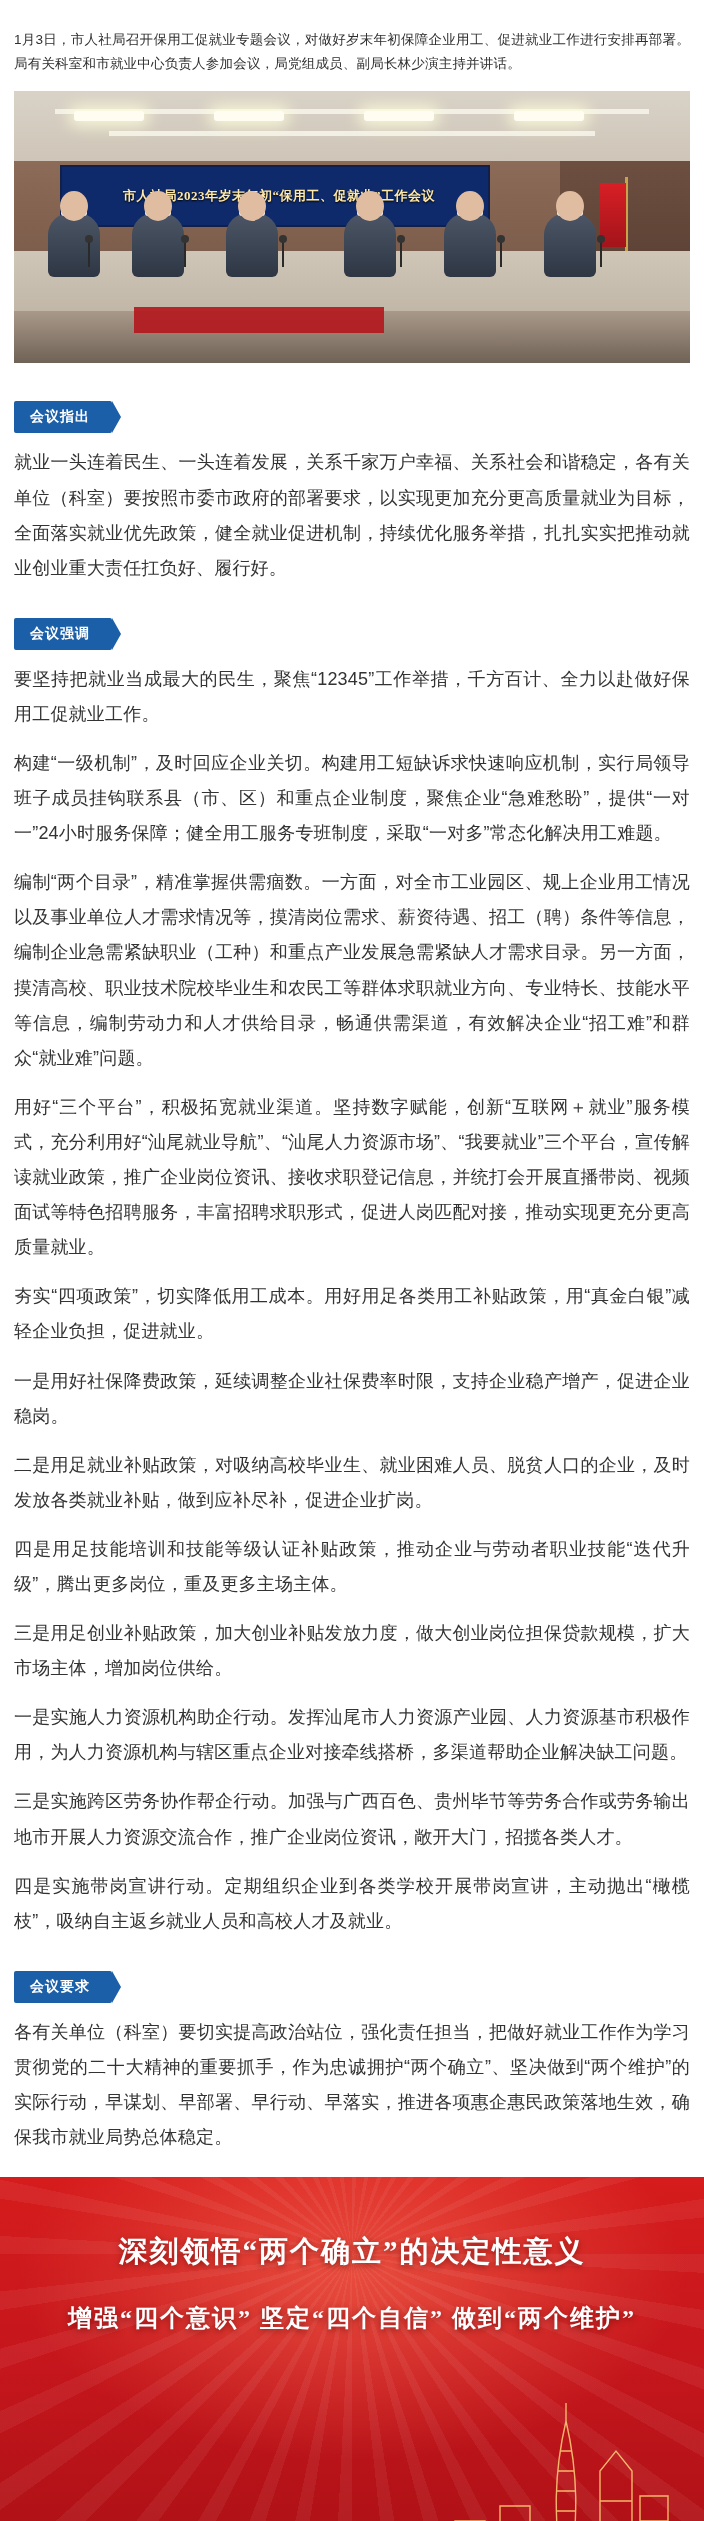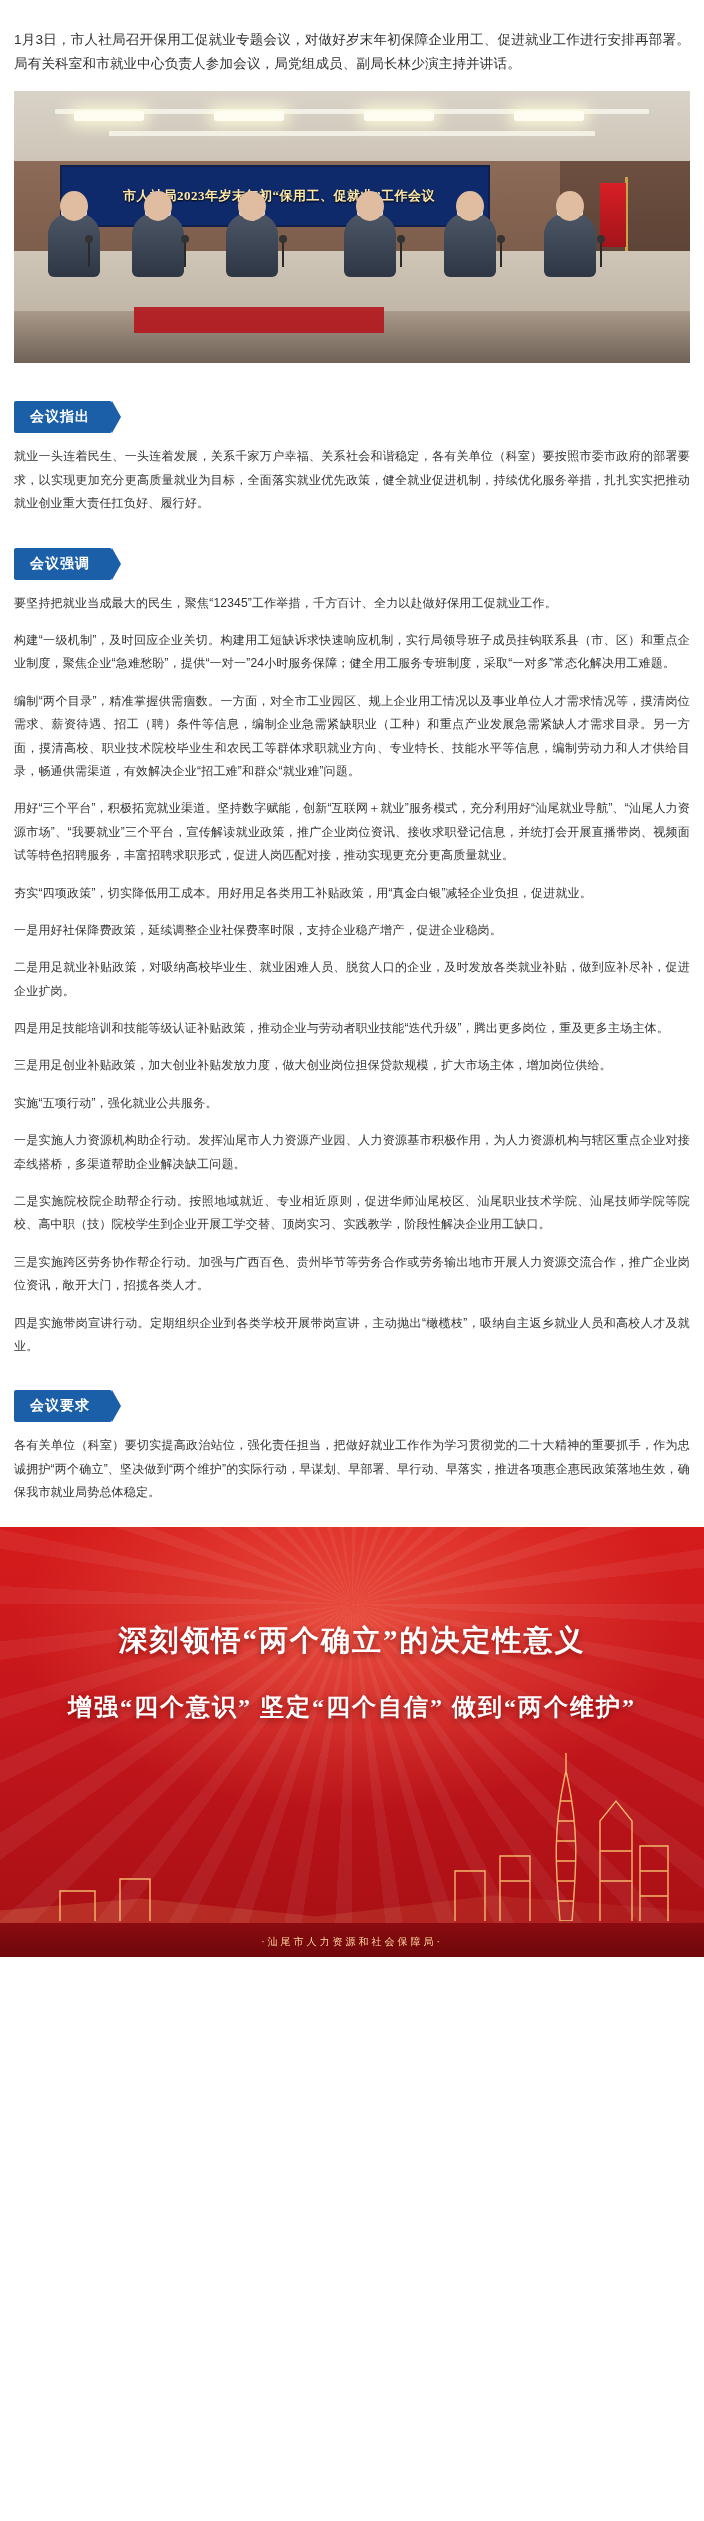--- a/index.html
+++ b/index.html
@@ -147,21 +147,21 @@
   }
   .sec-head:after {
     content: "";
     position: absolute; right: -9px; top: 0;
     border-top: 16px solid transparent;
     border-bottom: 16px solid transparent;
     border-left: 9px solid #1b5fa8;
   }
   .sec-wrap { margin-bottom: 6px; }
   p.body {
-    font-size: 12px;
+    font-size: 18px;
     line-height: 1.95;
     text-align: justify;
     color: #333;
     margin: 0 0 14px 0;
     letter-spacing: 0.2px;
   }
 
   
   .poster {
     position: relative;
@@ -178,21 +178,21 @@
     background: radial-gradient(ellipse at center, rgba(255,120,90,.55), rgba(200,20,20,0) 62%);
   }
   .poster .rays {
     position: absolute; left: 0; top: 0; width: 100%; height: 100%;
     background:
       repeating-conic-gradient(from 0deg at 50% 18%, rgba(255,255,255,.055) 0deg 3deg, rgba(255,255,255,0) 3deg 9deg);
   }
   .poster .ptext {
     position: relative;
     text-align: center;
-    padding-top: 94px;
+    padding-top: 55px;
   }
   .poster .l1 {
     font-family: "Liberation Serif", serif;
     font-size: 29px;
     font-weight: bold;
     letter-spacing: 2px;
     text-shadow: 0 2px 6px rgba(90,0,0,.6);
   }
   .poster .l2 {
     font-family: Liberation Serif, serif;
@@ -269,23 +269,21 @@
     <p class="body">编制“两个目录”，精准掌握供需痼数。一方面，对全市工业园区、规上企业用工情况以及事业单位人才需求情况等，摸清岗位需求、薪资待遇、招工（聘）条件等信息，编制企业急需紧缺职业（工种）和重点产业发展急需紧缺人才需求目录。另一方面，摸清高校、职业技术院校毕业生和农民工等群体求职就业方向、专业特长、技能水平等信息，编制劳动力和人才供给目录，畅通供需渠道，有效解决企业“招工难”和群众“就业难”问题。</p>
     <p class="body">用好“三个平台”，积极拓宽就业渠道。坚持数字赋能，创新“互联网＋就业”服务模式，充分利用好“汕尾就业导航”、“汕尾人力资源市场”、“我要就业”三个平台，宣传解读就业政策，推广企业岗位资讯、接收求职登记信息，并统打会开展直播带岗、视频面试等特色招聘服务，丰富招聘求职形式，促进人岗匹配对接，推动实现更充分更高质量就业。</p>
     <p class="body">夯实“四项政策”，切实降低用工成本。用好用足各类用工补贴政策，用“真金白银”减轻企业负担，促进就业。</p>
     <p class="body">一是用好社保降费政策，延续调整企业社保费率时限，支持企业稳产增产，促进企业稳岗。</p>
     <p class="body">二是用足就业补贴政策，对吸纳高校毕业生、就业困难人员、脱贫人口的企业，及时发放各类就业补贴，做到应补尽补，促进企业扩岗。</p>
     <p class="body">四是用足技能培训和技能等级认证补贴政策，推动企业与劳动者职业技能“迭代升级”，腾出更多岗位，重及更多主场主体。</p>
     <p class="body">三是用足创业补贴政策，加大创业补贴发放力度，做大创业岗位担保贷款规模，扩大市场主体，增加岗位供给。</p>
   </div>
 
   <div class="sec-wrap">
-    <p class="body">实施“五项行动”，强化就业公共服务。</p>
     <p class="body">一是实施人力资源机构助企行动。发挥汕尾市人力资源产业园、人力资源基市积极作用，为人力资源机构与辖区重点企业对接牵线搭桥，多渠道帮助企业解决缺工问题。</p>
-    <p class="body">二是实施院校院企助帮企行动。按照地域就近、专业相近原则，促进华师汕尾校区、汕尾职业技术学院、汕尾技师学院等院校、高中职（技）院校学生到企业开展工学交替、顶岗实习、实践教学，阶段性解决企业用工缺口。</p>
     <p class="body">三是实施跨区劳务协作帮企行动。加强与广西百色、贵州毕节等劳务合作或劳务输出地市开展人力资源交流合作，推广企业岗位资讯，敞开大门，招揽各类人才。</p>
     <p class="body">四是实施带岗宣讲行动。定期组织企业到各类学校开展带岗宣讲，主动抛出“橄榄枝”，吸纳自主返乡就业人员和高校人才及就业。</p>
   </div>
 
   <div class="sec-wrap">
     <div class="sec-head">会议要求</div>
     <p class="body">各有关单位（科室）要切实提高政治站位，强化责任担当，把做好就业工作作为学习贯彻党的二十大精神的重要抓手，作为忠诚拥护“两个确立”、坚决做到“两个维护”的实际行动，早谋划、早部署、早行动、早落实，推进各项惠企惠民政策落地生效，确保我市就业局势总体稳定。</p>
   </div>
 </div>
 

